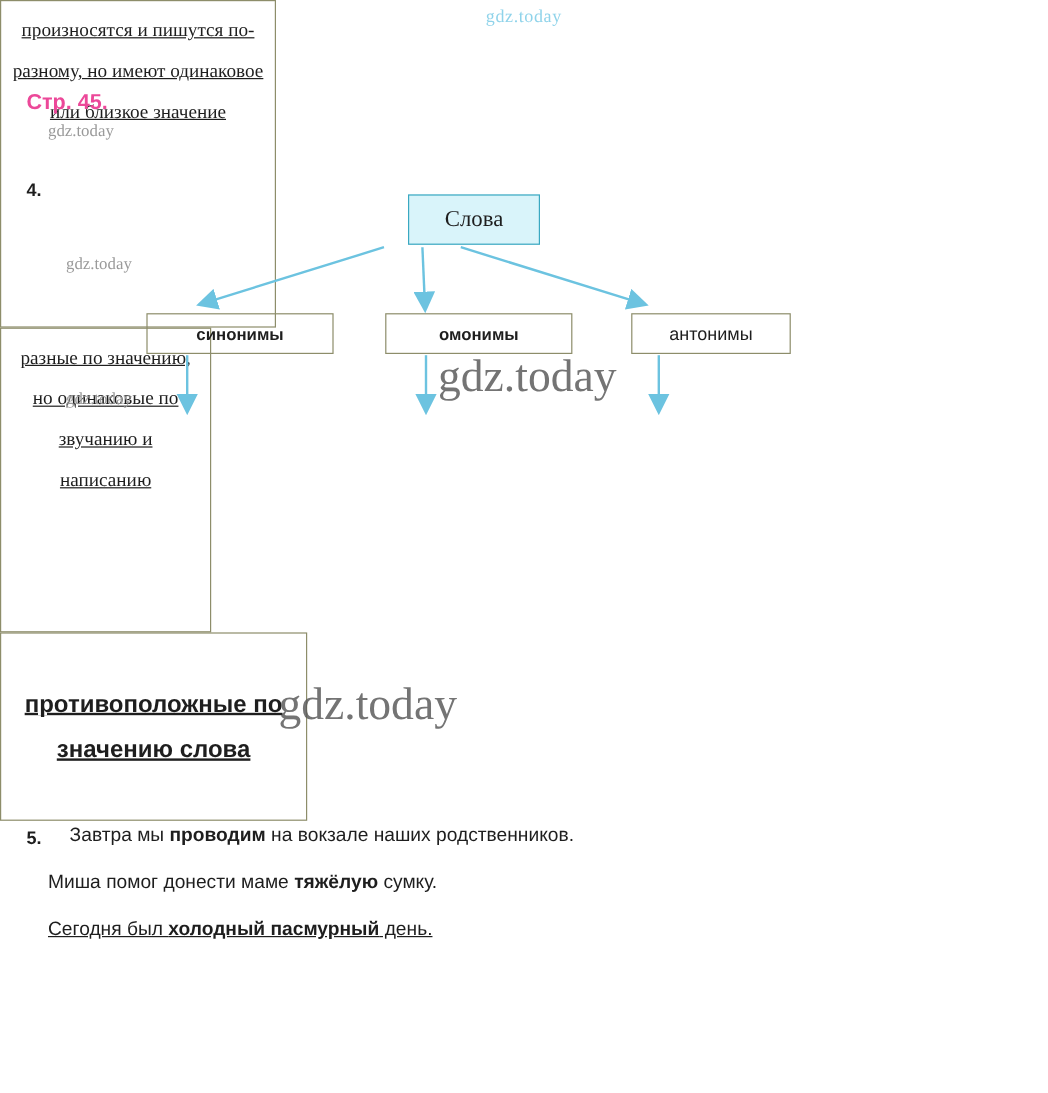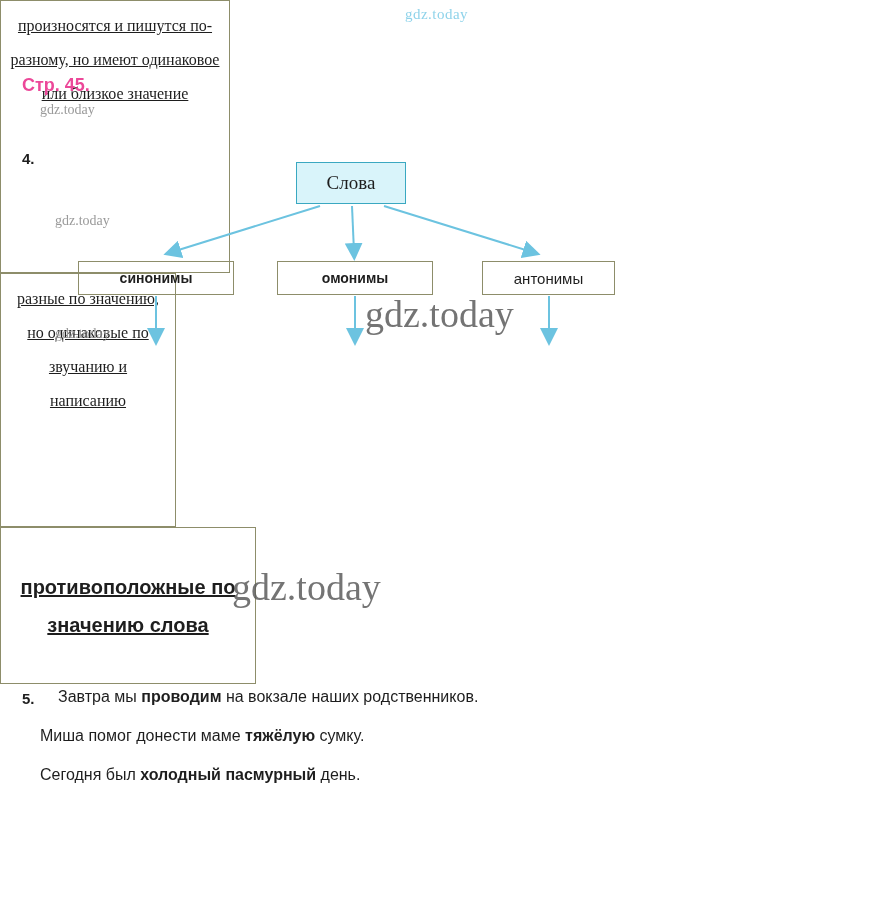--- a/index.html
+++ b/index.html
@@ -85,20 +85,21 @@
 
   
   .box {
     position: absolute;
     box-sizing: border-box;
     display: flex;
     align-items: center;
     justify-content: center;
     text-align: center;
     background: transparent;
+    margin-left: 44px;
   }
   .box-root {
     left: 296px; top: 162px; width: 110px; height: 42px;
     border: 1px solid #3aa8c1;
     background: #d9f4fa;
     font-family: "Liberation Serif", serif;
     font-size: 19px;
     color: #1e1e1e;
   }
   .box-cat {
@@ -147,21 +148,21 @@
   
   .ex5-line {
     position: absolute;
     left: 40px;
     font-size: 16px;
     color: #1e1e1e;
     white-space: nowrap;
   }
   #ex5-l1 { top: 688px; margin-left: 18px; }
   #ex5-l2 { top: 727px; }
-  #ex5-l3 { top: 766px; }
+  #ex5-l3 { top: 766px; text-decoration: underline; }
   .ex5-line b { font-weight: bold; }
 </style>
 </head>
 <body>
 
 <div class="page">
 
   <div class="wm-top">gdz.today</div>
 
   <div class="page-title">Стр. 45.</div>

